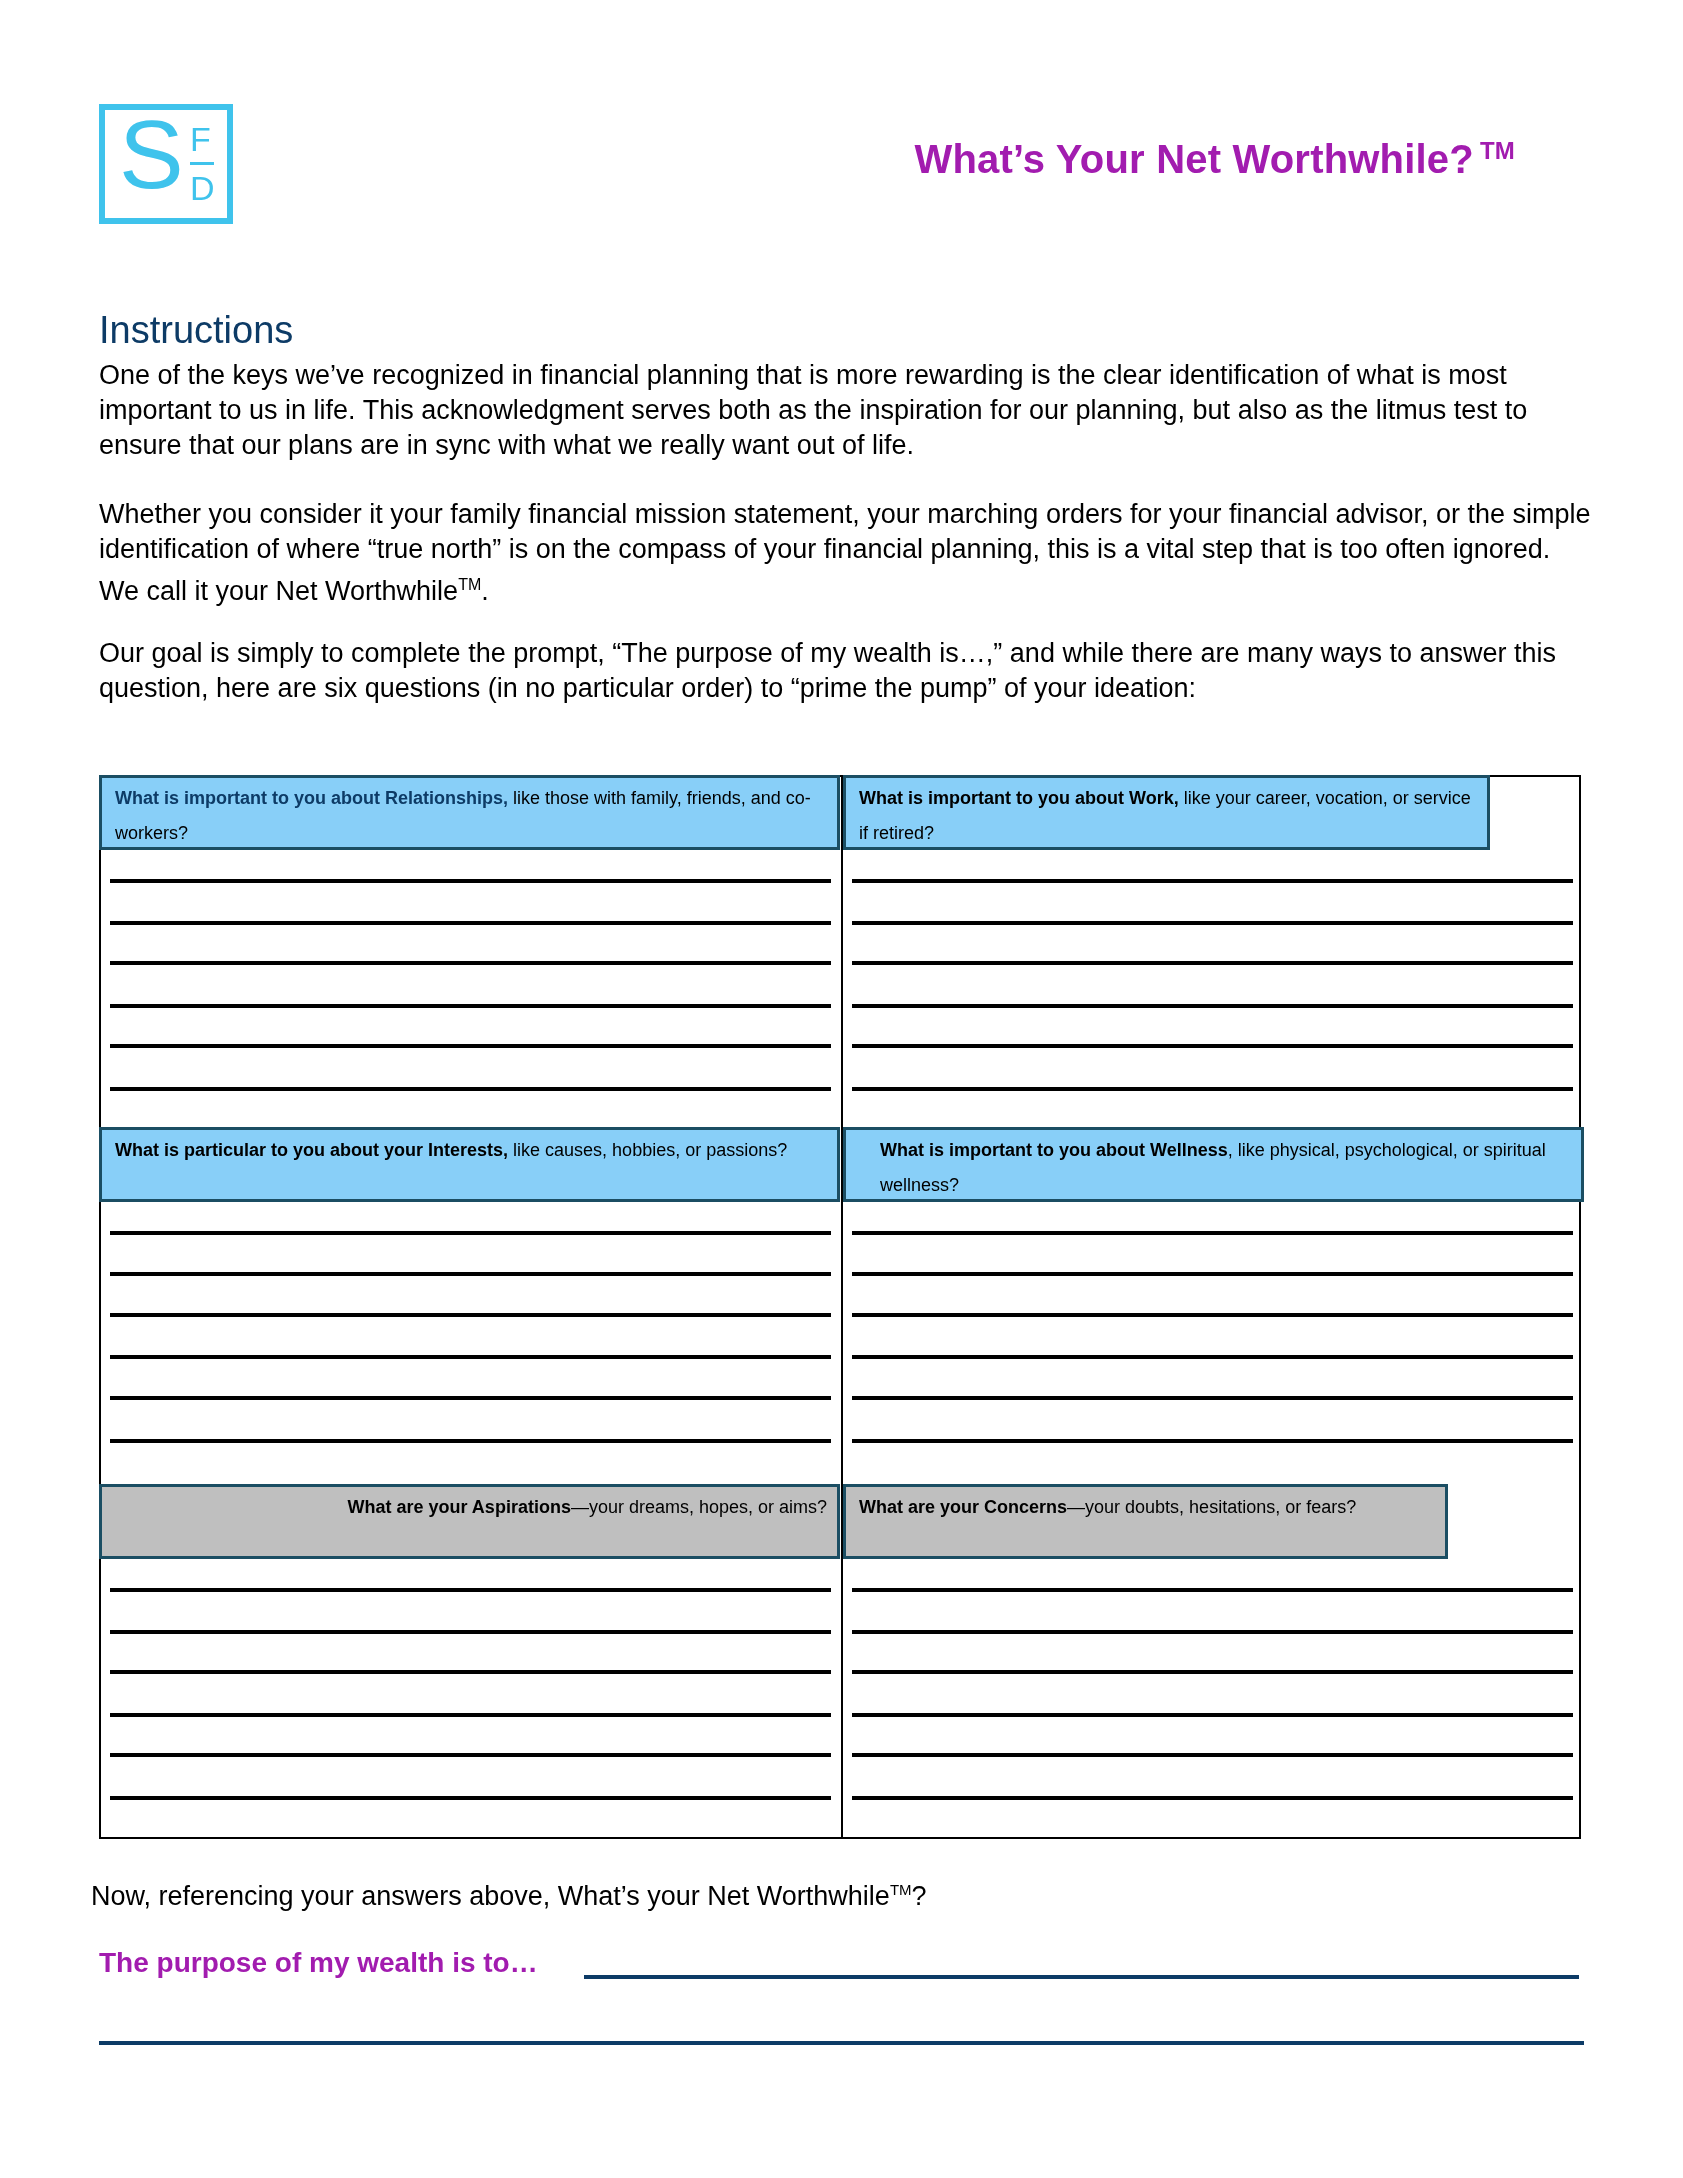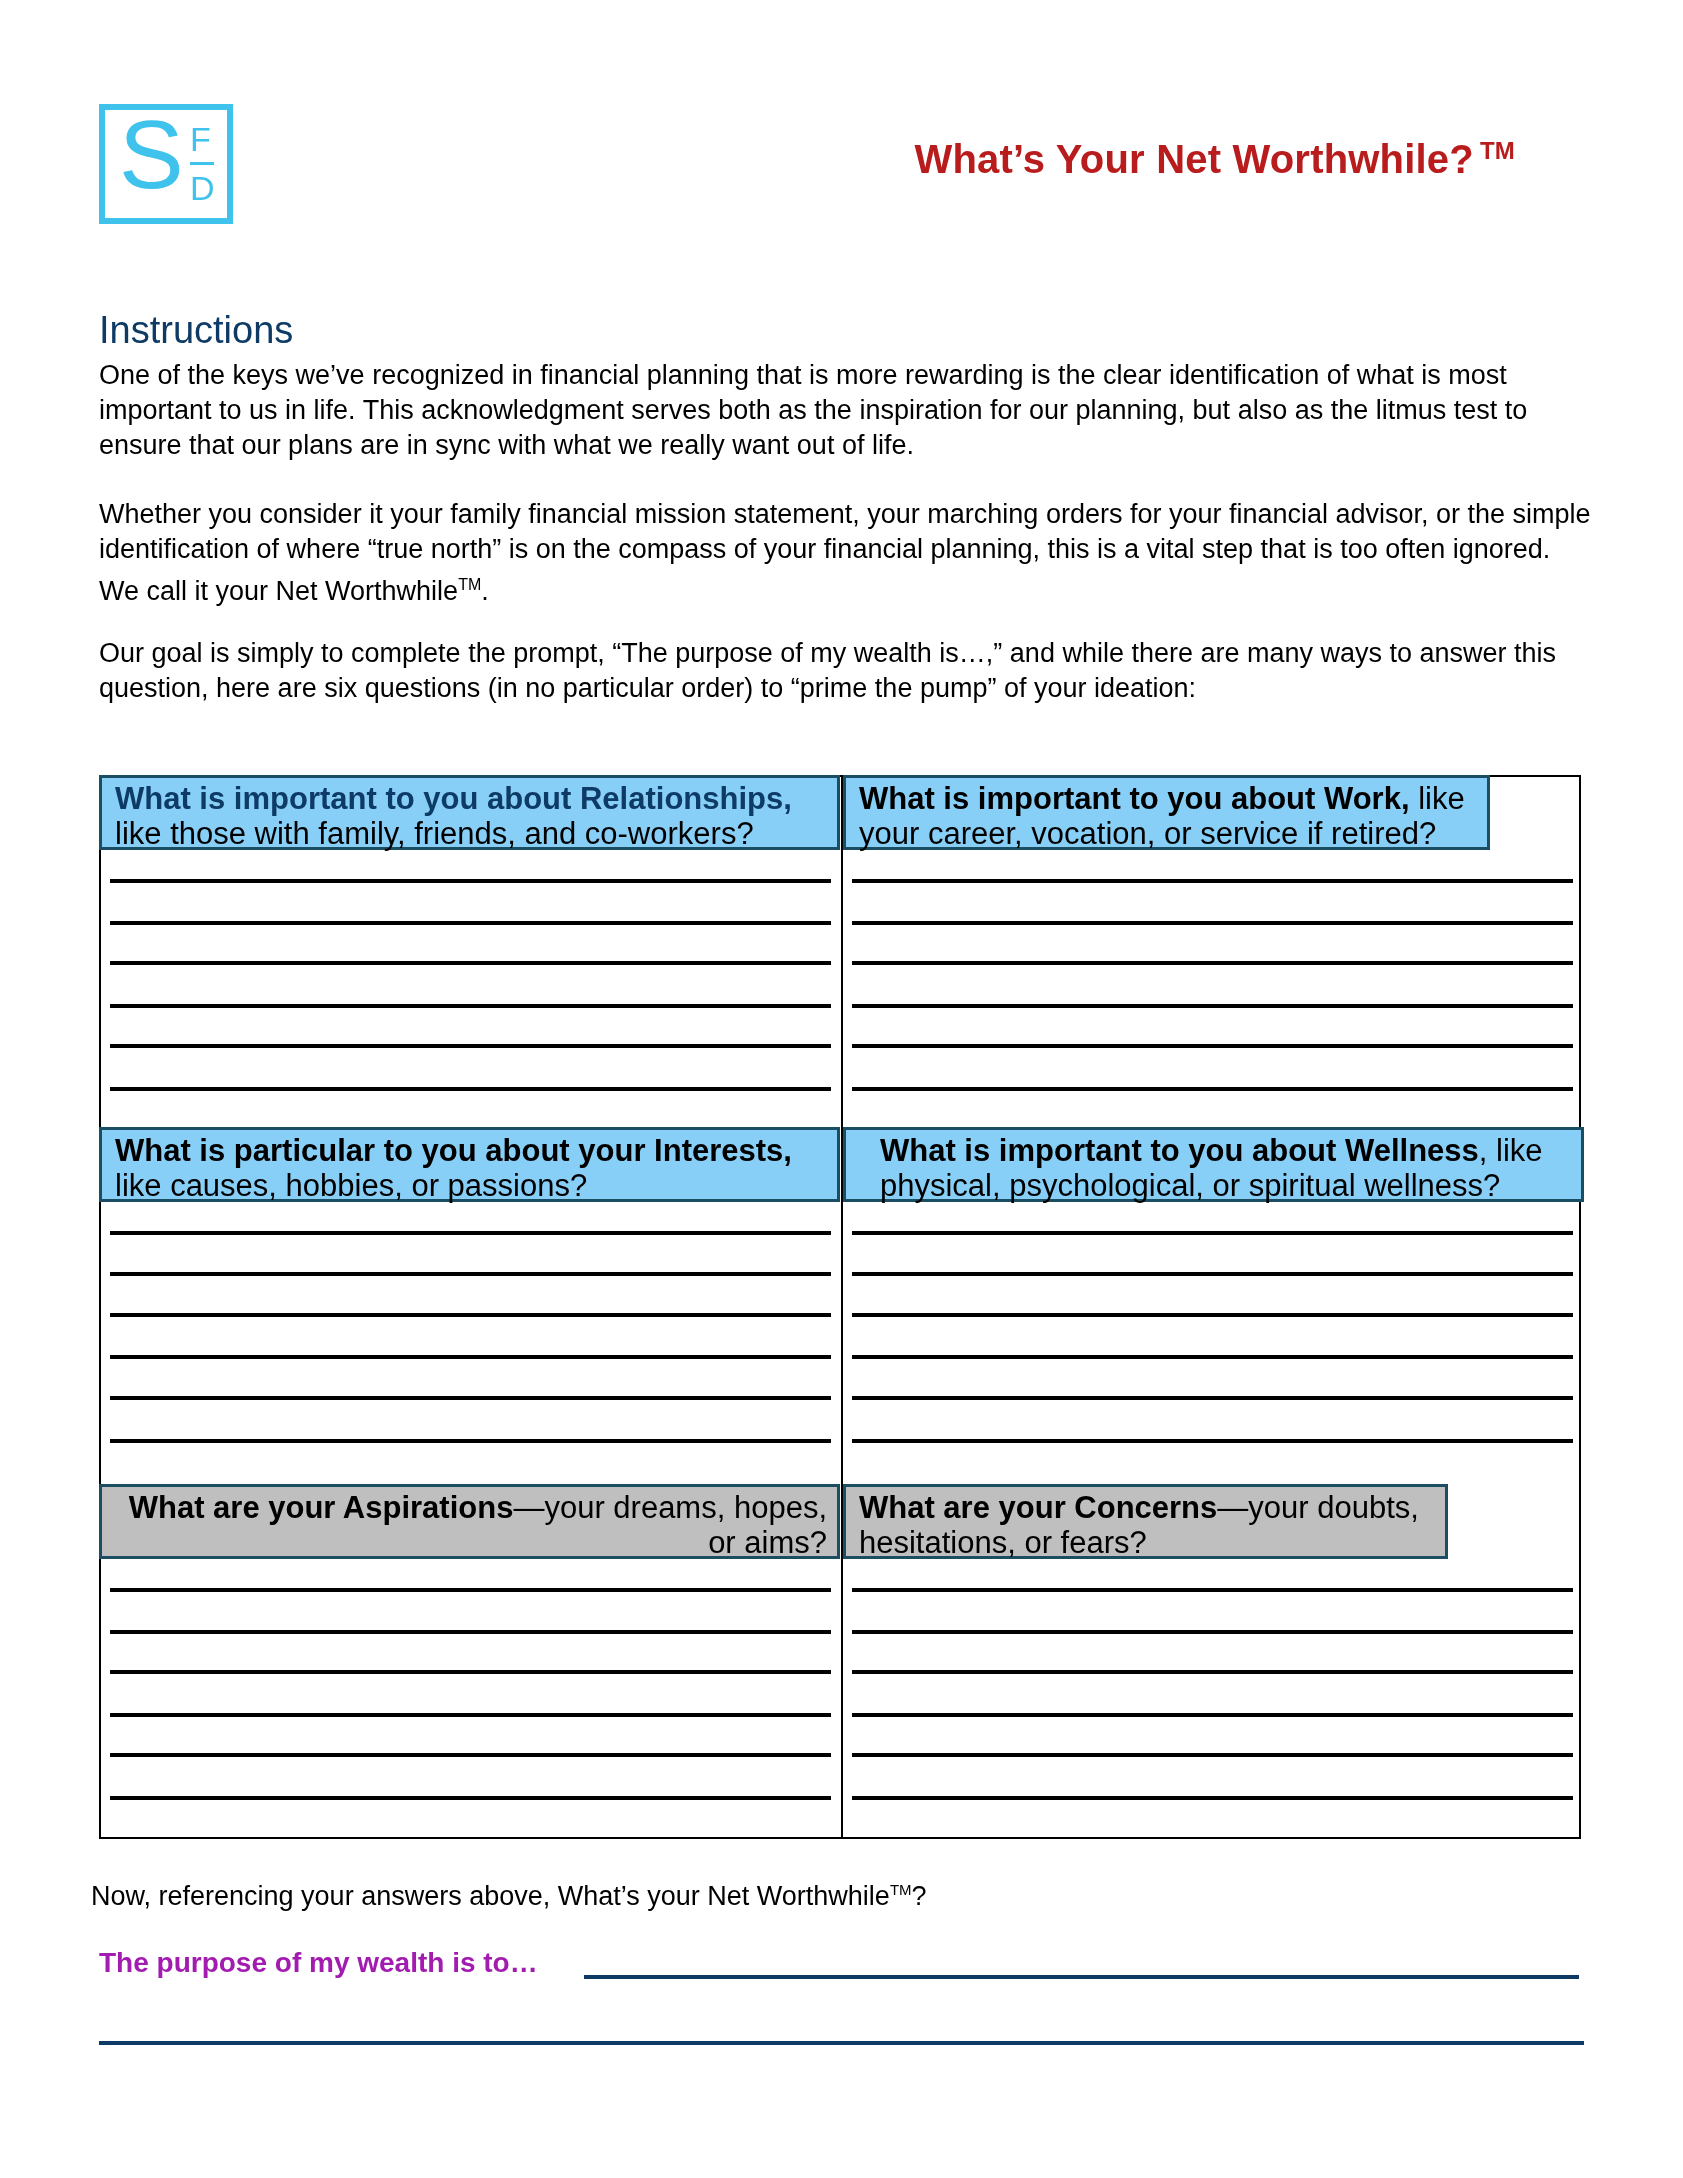--- a/index.html
+++ b/index.html
@@ -7,37 +7,37 @@
          font-family:"Liberation Sans", sans-serif; color:#000; }
   .abs { position:absolute; }
 
   
   #logo { left:99px; top:104px; width:122px; height:108px; border:6px solid #3fc3ec; box-sizing:content-box; }
   #logo .s { position:absolute; left:14px; top:-4px; font-family:"Liberation Sans", sans-serif; font-size:97px; color:#3fc3ec; line-height:1; }
   #logo .f { position:absolute; left:85px; top:12px; font-size:34px; color:#3fc3ec; line-height:1; }
   #logo .bar { position:absolute; left:85px; top:52px; width:24px; height:3px; background:#3fc3ec; }
   #logo .d { position:absolute; left:85px; top:61px; font-size:34px; color:#3fc3ec; line-height:1; }
 
-  #doc-title { right:168px; top:137px; font-size:40px; font-weight:bold; color:#b91c1c; white-space:nowrap; letter-spacing:0.2px; }
+  #doc-title { right:168px; top:137px; font-size:40px; font-weight:bold; color:#a21caf; white-space:nowrap; letter-spacing:0.2px; }
   #doc-title sup { font-size:24px; vertical-align:14px; margin-left:6px; font-weight:bold; }
 
   #instr-heading { left:99px; top:309px; font-size:38px; color:#0d3b66; }
 
   .para { left:99px; width:1495px; font-size:27px; line-height:35px; }
   #para1 { top:358px; }
   #para2 { top:497px; }
   #para3 { top:636px; }
   .tm { font-size:16px; vertical-align:10px; }
 
   
   #worksheet { left:99px; top:775px; width:1482px; height:1064px; border:2px solid #000; box-sizing:border-box; }
   #col-divider { left:841px; top:775px; width:2px; height:1064px; background:#000; }
 
   .qhead { position:absolute; box-sizing:border-box; border:3px solid #1b4e63; padding:3px 10px 0 13px;
-           font-size:31px; line-height:35px; height:75px; }
+           font-size:18px; line-height:35px; height:75px; }
   .qhead.blue { background:#88cff8; }
   .qhead.gray { background:#bfbfbf; }
   .qhead b { font-weight:bold; }
   .qhead .navy { color:#0d3b66; }
 
   .rule { position:absolute; height:4px; background:#000; }
 
   
   #footer-prompt { left:91px; top:1881px; font-size:27px; }
   #footer-prompt .tm2 { font-size:15px; vertical-align:10px; }

